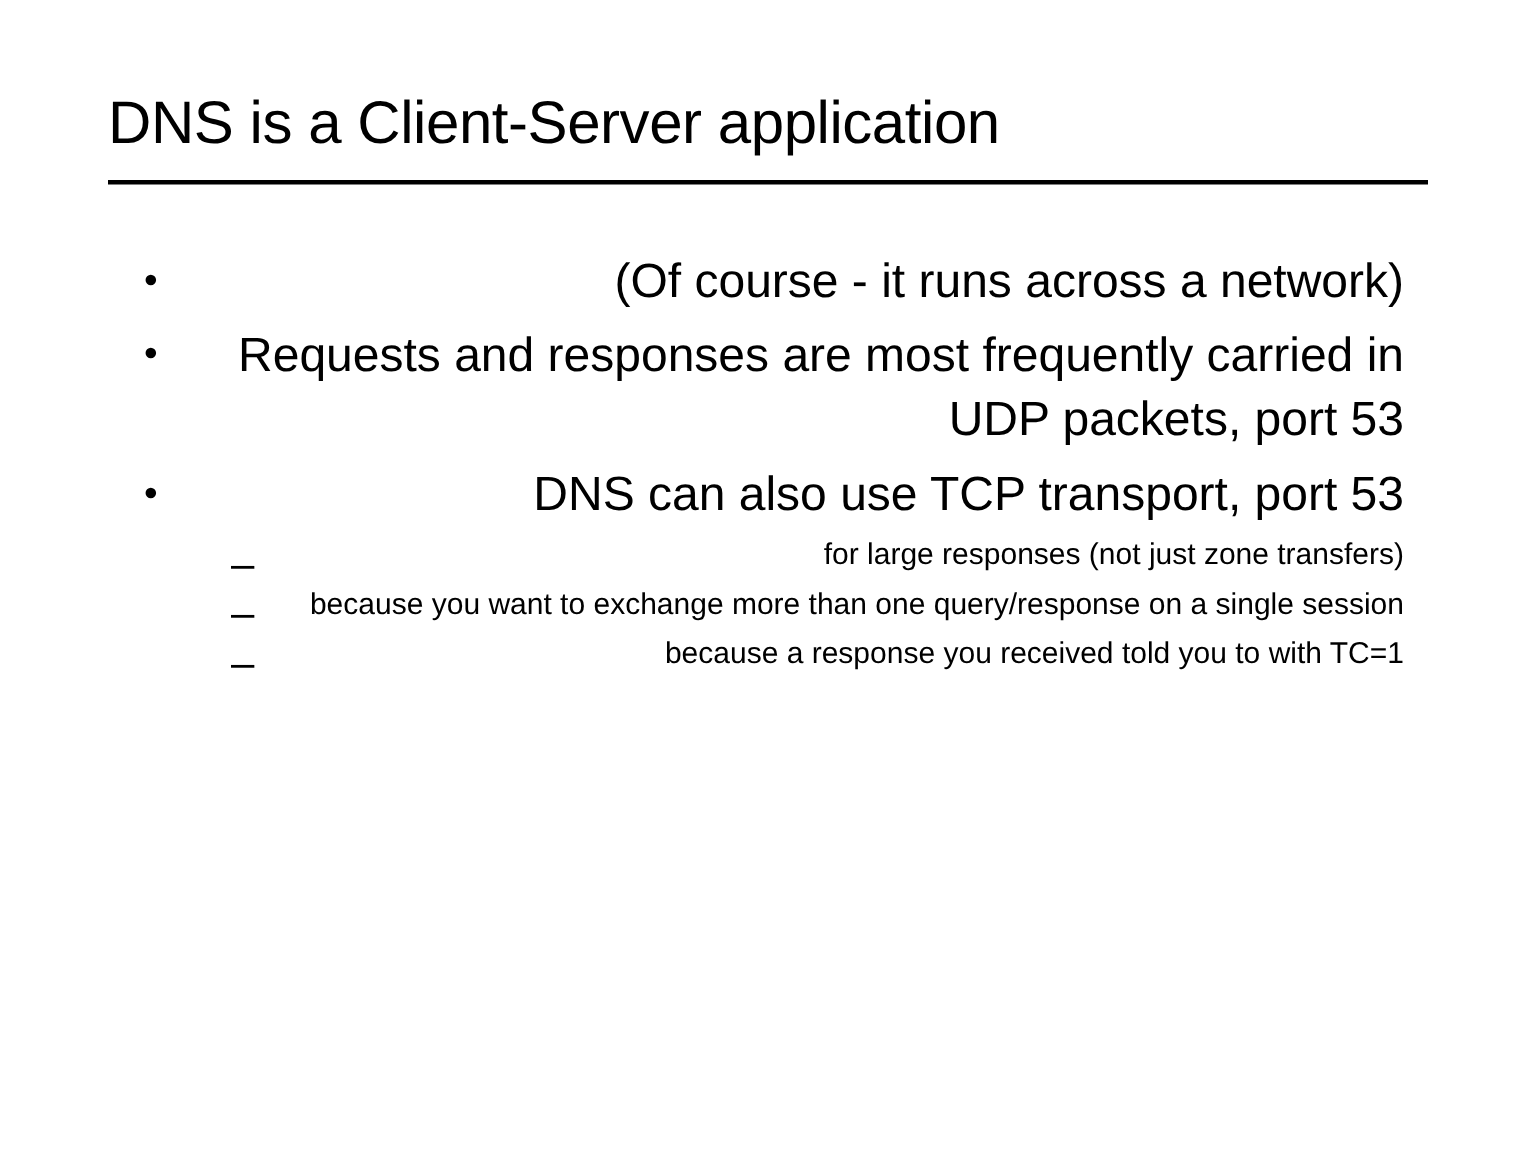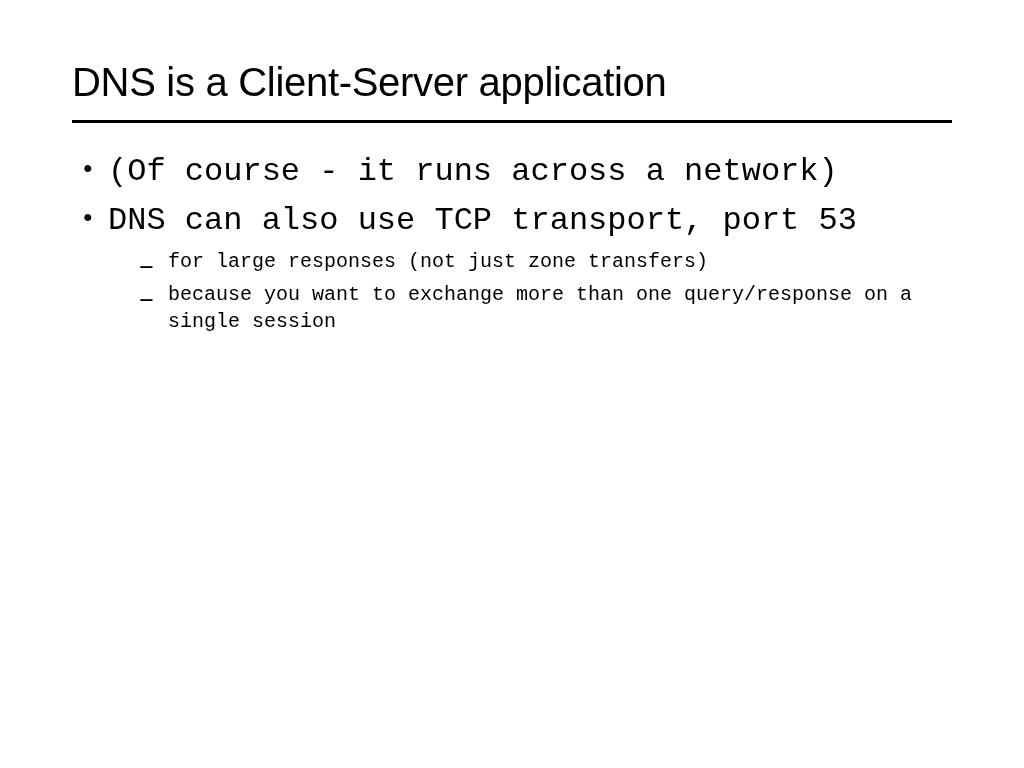--- a/index.html
+++ b/index.html
@@ -10,20 +10,21 @@
     background: #ffffff;
     font-family: "Segoe UI", "Helvetica Neue", Arial, sans-serif;
     color: #000000;
     overflow: hidden;
   }
   .slide {
     position: relative;
     width: 1024px;
     height: 768px;
     box-sizing: border-box;
+    text-align: right;
   }
   .title {
     position: absolute;
     left: 72px;
     top: 60px;
     font-size: 40px;
     font-weight: 400;
     letter-spacing: -0.3px;
   }
   .rule {
@@ -34,24 +35,23 @@
     height: 0;
     border-top: 3px solid #000;
   }
   .content {
     position: absolute;
     left: 72px;
     top: 150px;
     width: 880px;
   }
   ul.main {
-    margin: 0;
+    margin: 16px;
     padding: 0;
     list-style: none;
-    font-family: Liberation Mono, monospace;
   }
   ul.main > li {
     position: relative;
     padding-left: 36px;
     font-size: 32px;
     line-height: 1.35;
     margin-bottom: 6px;
   }
   ul.main > li::before {
     content: "•";
@@ -89,26 +89,32 @@
   <div class="title">DNS is a Client-Server application</div>
 
   <div class="rule"></div>
 
   <div class="content">
     <ul class="main">
       <li>
         <span>(Of course - it runs across a network)</span>
       </li>
       <li>
+        <span>Requests and responses are most frequently carried in UDP packets, port 53</span>
+      </li>
+      <li>
         <span>DNS can also use TCP transport, port 53</span>
         <ul class="sub">
           <li>
             <span>for large responses (not just zone transfers)</span>
           </li>
           <li>
             <span>because you want to exchange more than one query/response on a single session</span>
+          </li>
+          <li>
+            <span>because a response you received told you to with TC=1</span>
           </li>
         </ul>
       </li>
     </ul>
   </div>
 
 </div>
 
 </body></html>

